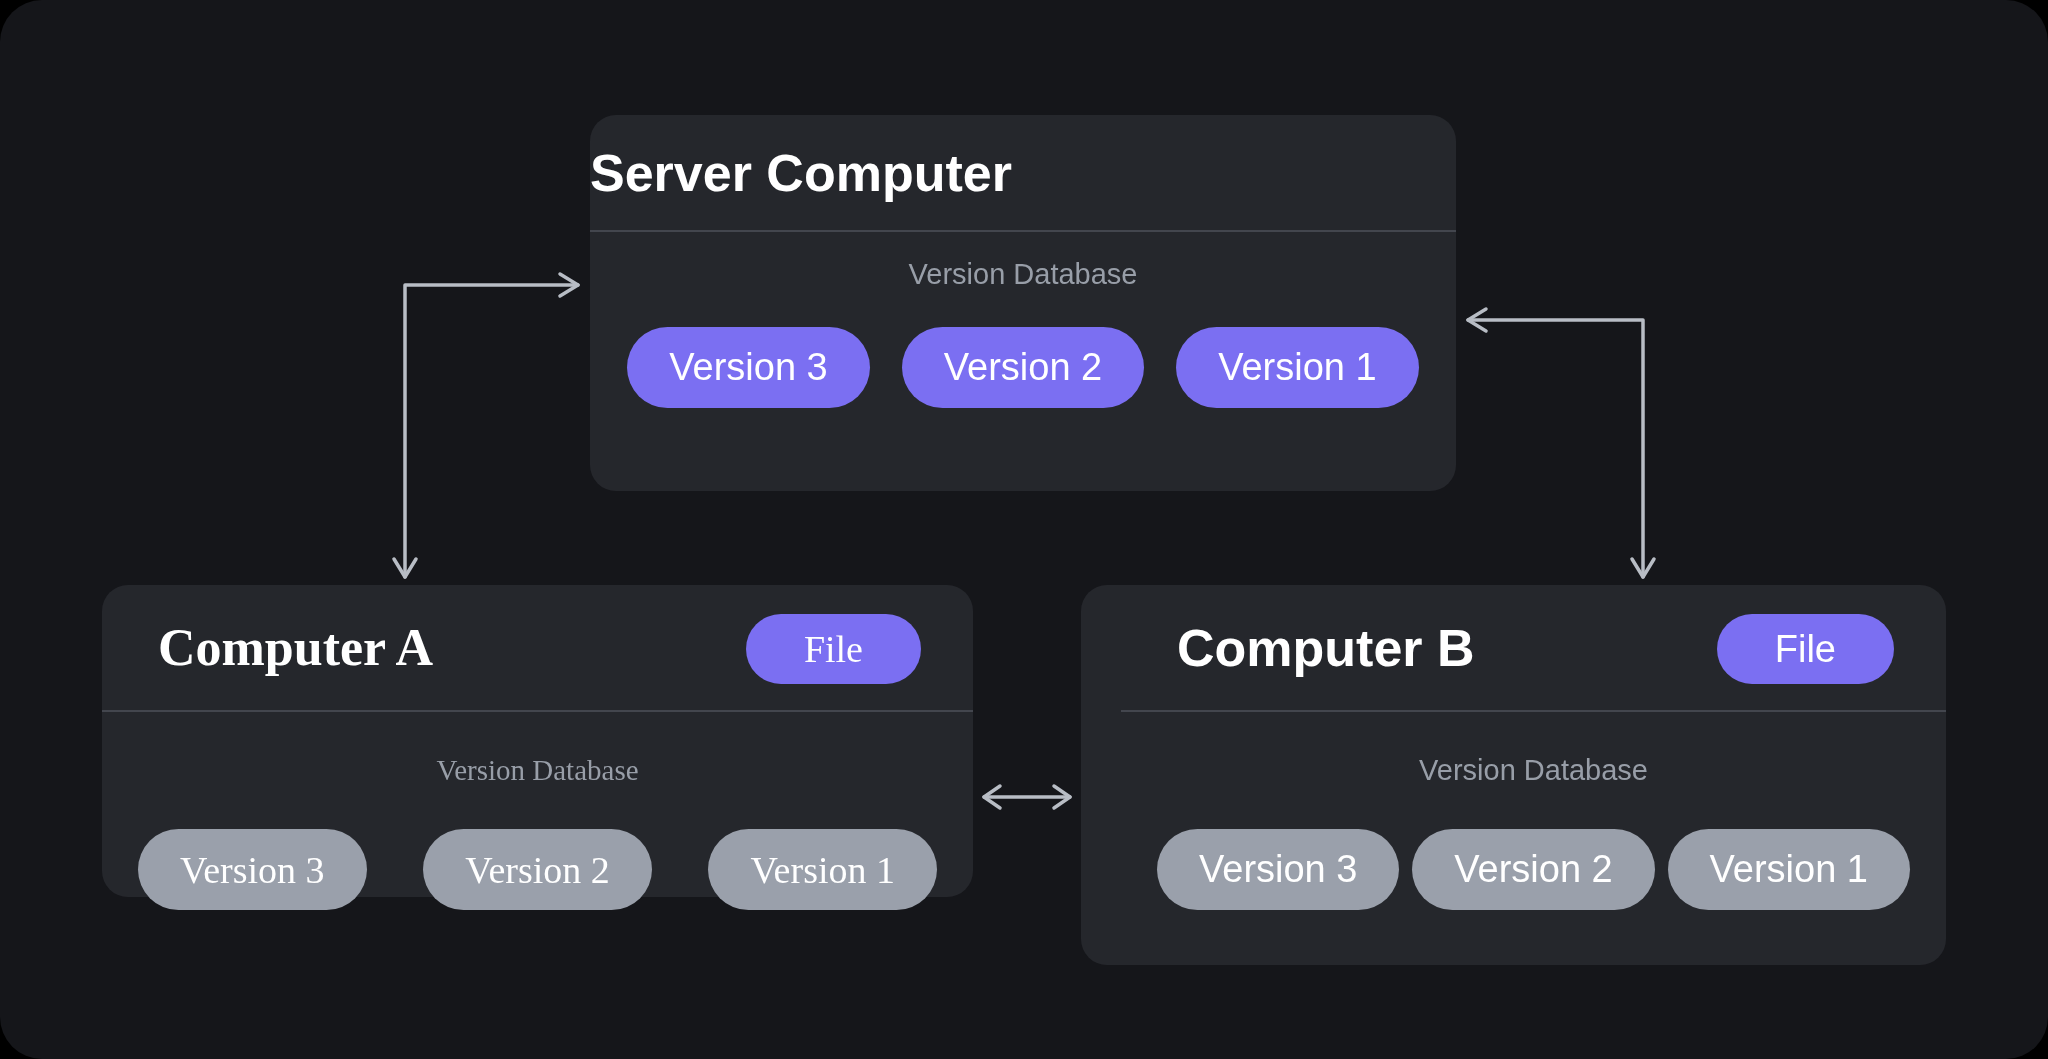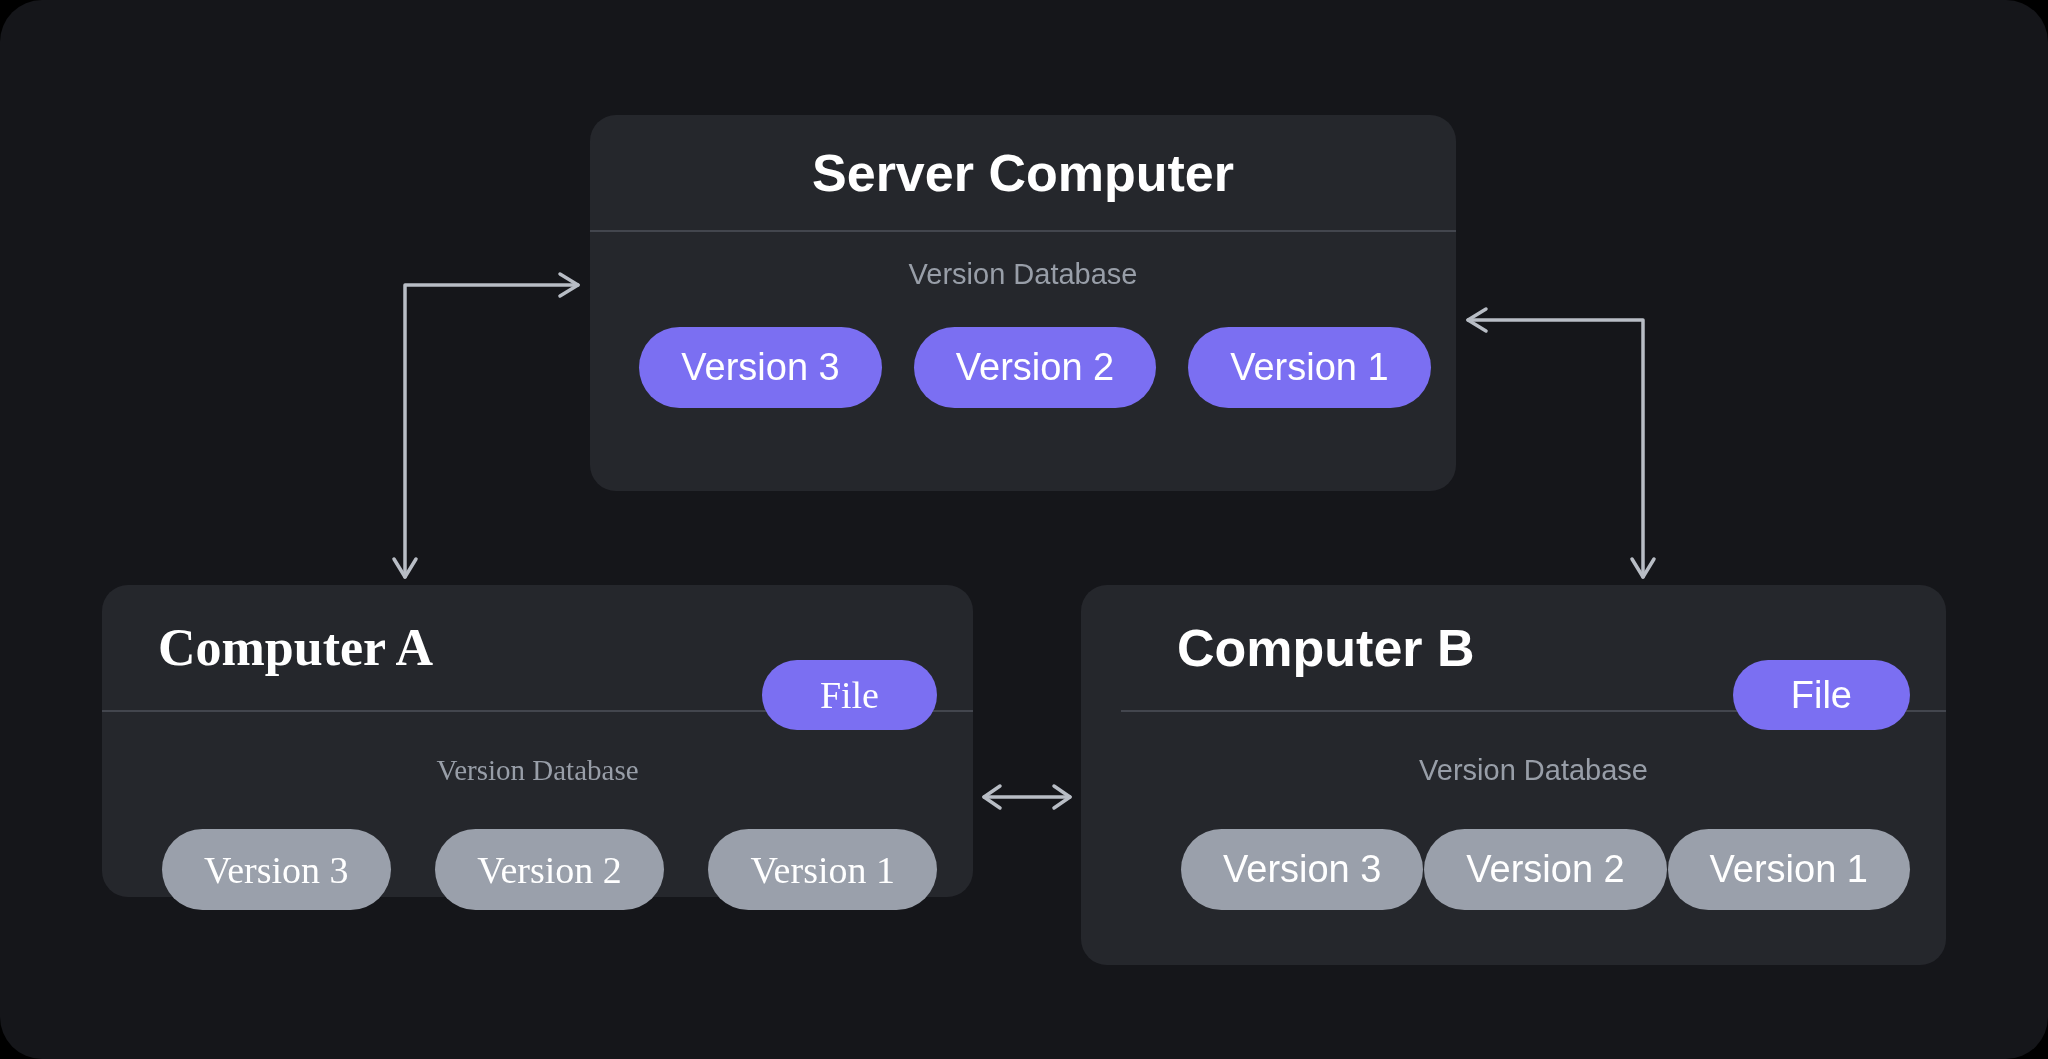--- a/index.html
+++ b/index.html
@@ -40,58 +40,56 @@
   .box-computer-a { left: 102px; top: 585px; width: 871px; height: 312px; font-family: Liberation Serif, serif; }
   .box-computer-b { left: 1081px; top: 585px; width: 865px; height: 380px; padding-left: 40px; }
 
   .box-header {
     position: relative;
     display: flex;
     align-items: center;
     border-bottom: 2px solid #43464e;
     box-sizing: border-box;
   }
-  .box-server .box-header { height: 117px; justify-content: center; }
+  .box-server .box-header { height: 117px; }
   .box-computer .box-header { height: 127px; padding: 0 56px; justify-content: flex-start; }
 
   .box-title {
     color: #ffffff;
     font-size: 52px;
     font-weight: 700;
     white-space: nowrap;
   }
 
   .file-pill {
     position: absolute;
-    right: 36px;
+    right: 52px;
     top: 29px;
     height: 70px;
     padding: 0 58px;
     border-radius: 999px;
     background: #7b6ff2;
     color: #ffffff;
     font-size: 38px;
     display: flex;
     align-items: center;
     justify-content: center;
-    margin-top: 46px;
   }
 
   .db-label {
     text-align: center;
     color: #989ea8;
     font-size: 29px;
   }
   .box-server .db-label { margin-top: 26px; }
   .box-computer .db-label { margin-top: 42px; }
 
   .pill-row {
     display: flex;
     align-items: center;
-    margin-left: 24px;
   }
   .box-server .pill-row {
     justify-content: center;
     gap: 32px;
     margin-top: 36px;
   }
   .box-computer .pill-row {
     justify-content: space-between;
     padding: 0 36px;
     margin-top: 42px;

